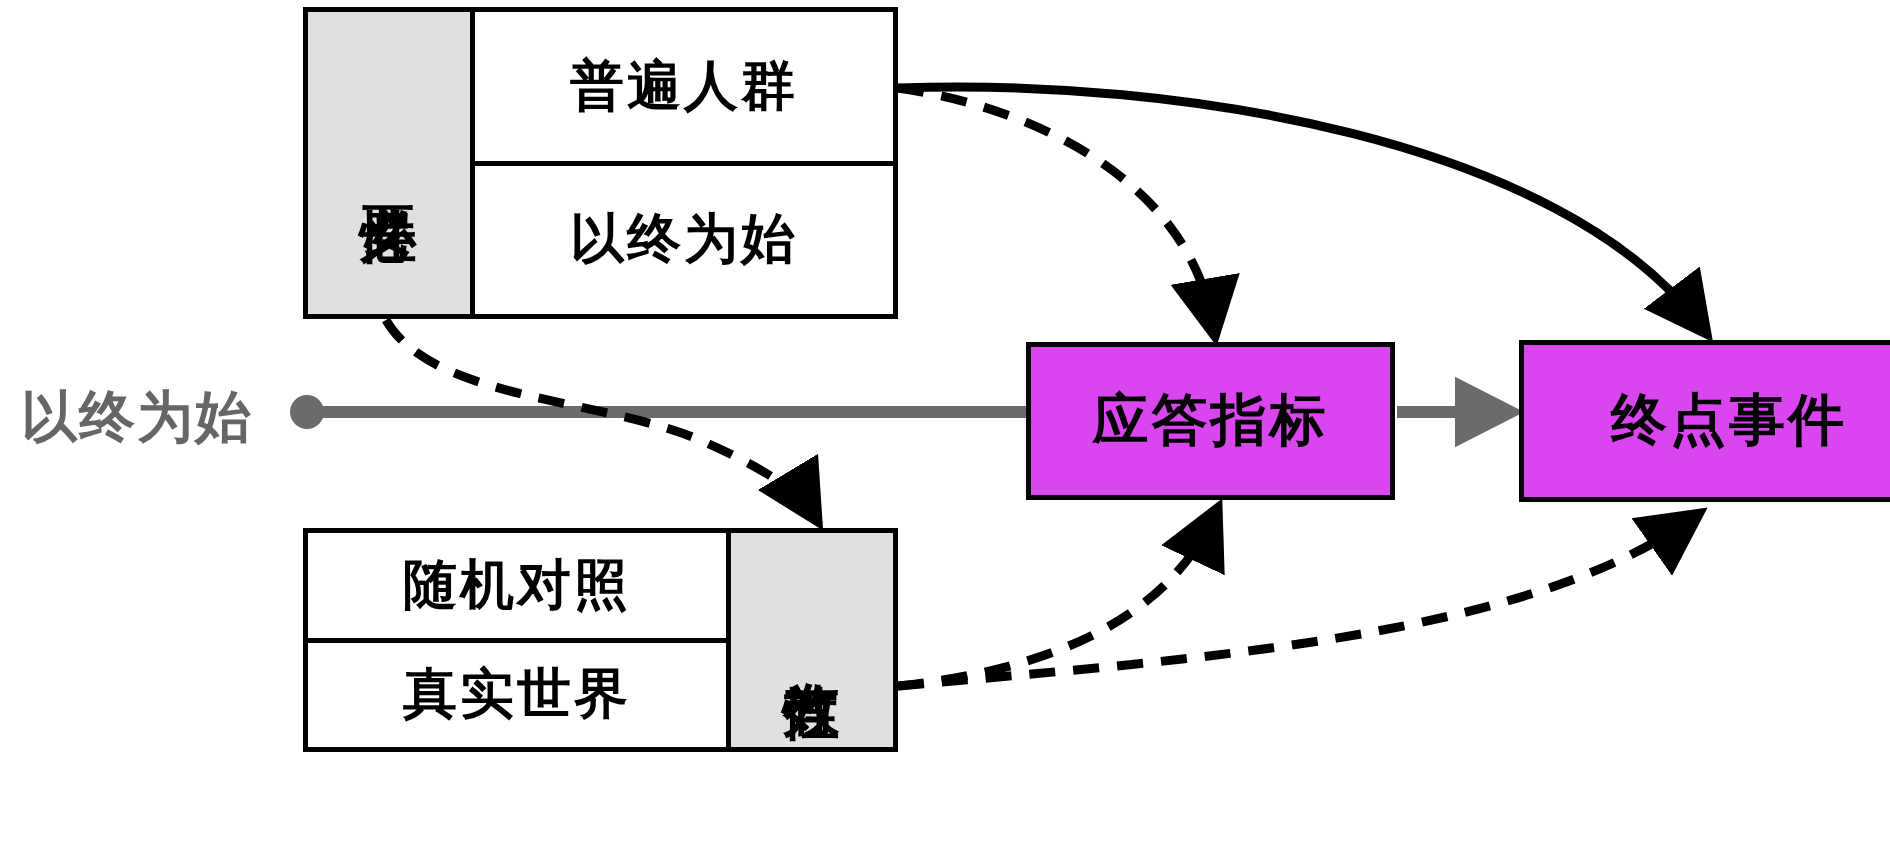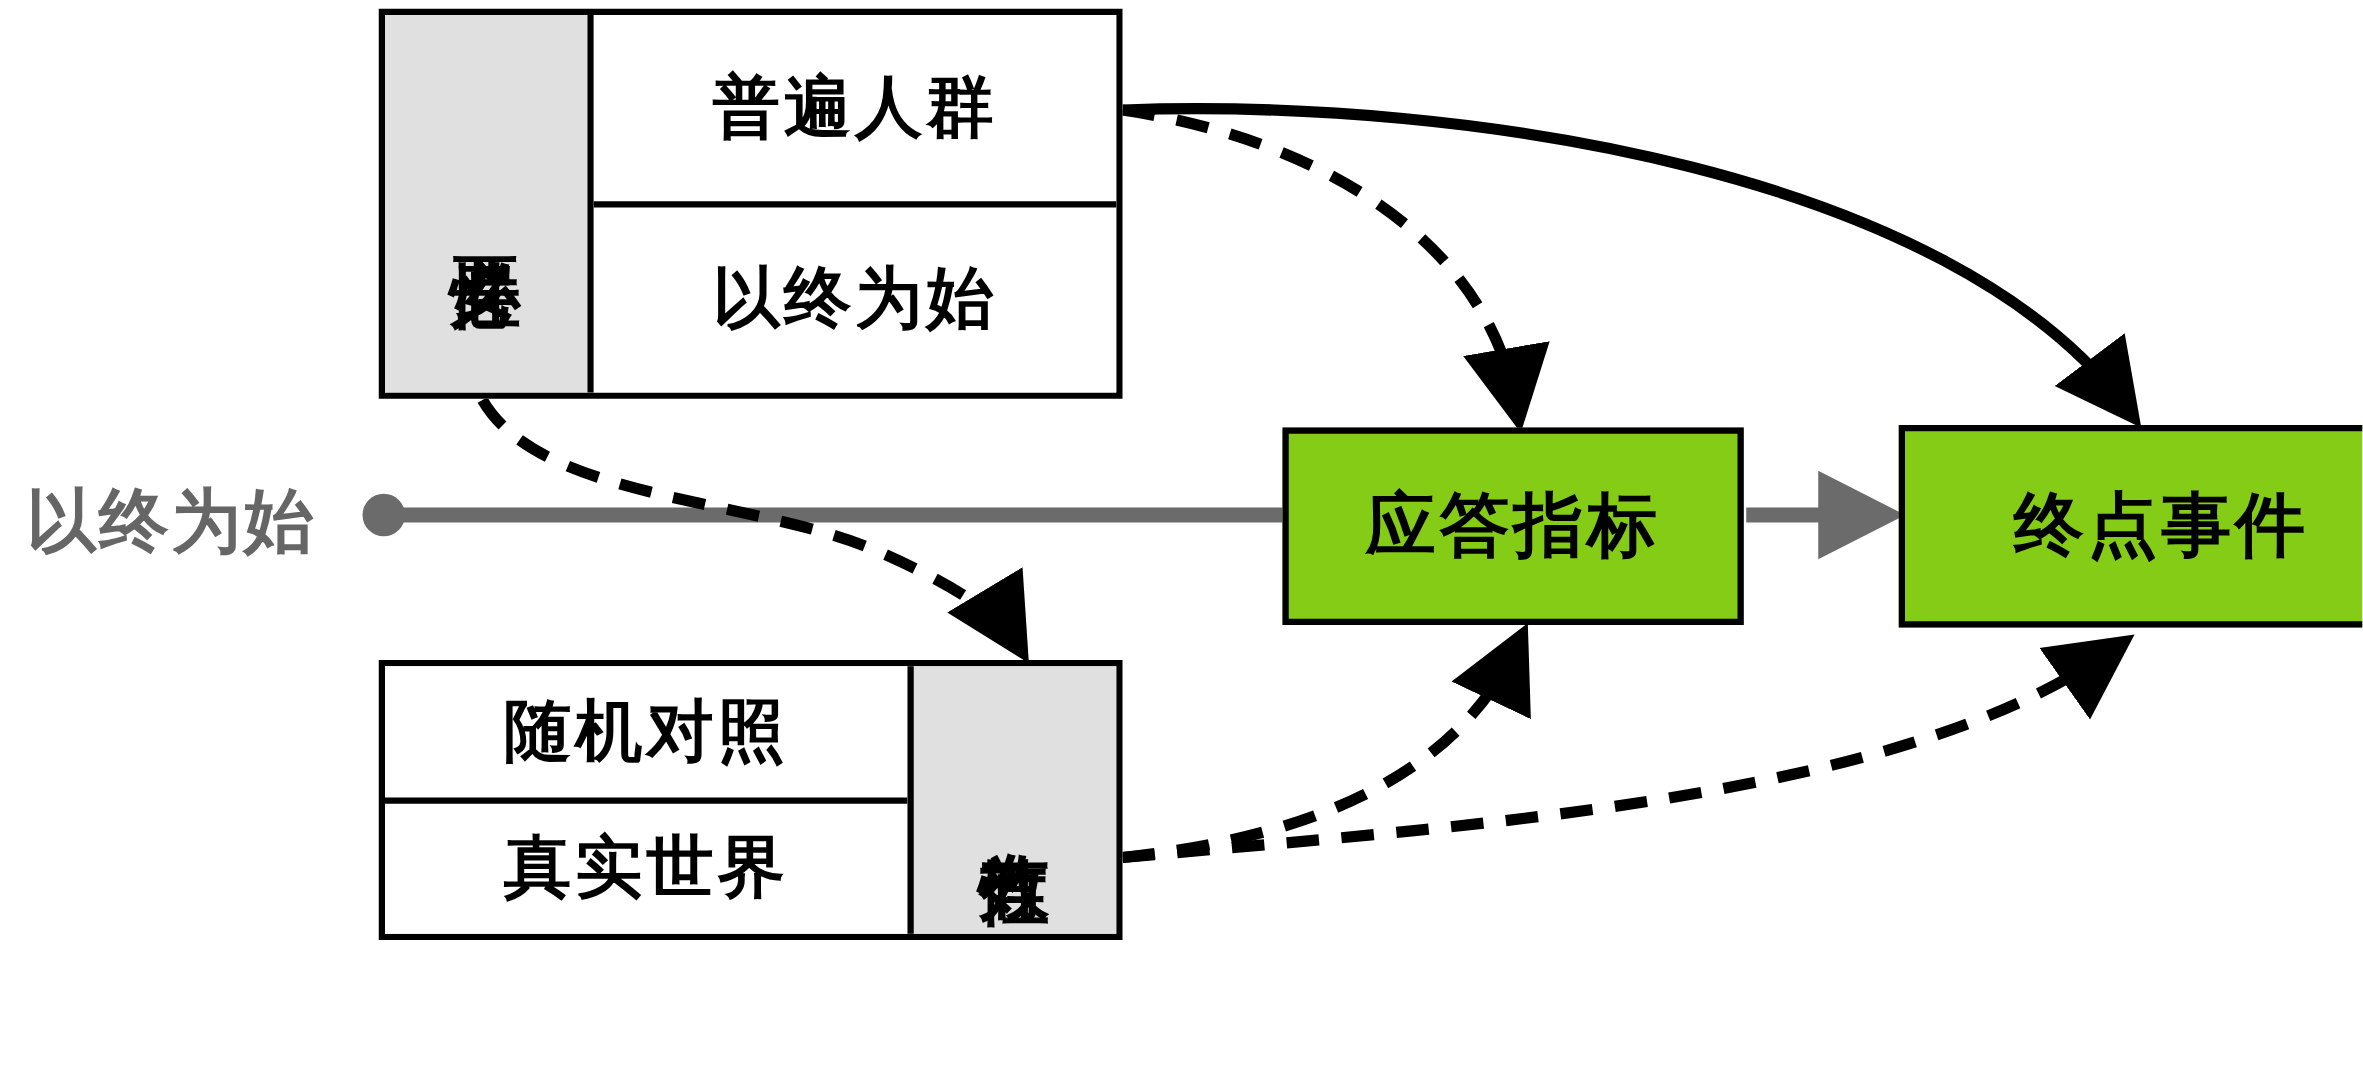--- a/index.html
+++ b/index.html
@@ -69,21 +69,21 @@
     color: #000000;
     background: #ffffff;
   }
   .cell + .cell { border-top: 5px solid #000000; }
 
   
   .node {
     position: absolute;
     box-sizing: border-box;
     border: 5px solid #000000;
-    background: #84cc16;
+    background: #d946ef;
     display: flex;
     align-items: center;
     justify-content: center;
     font-weight: bold;
     font-size: 56px;
     letter-spacing: 3px;
     color: #000000;
   }
 
   

